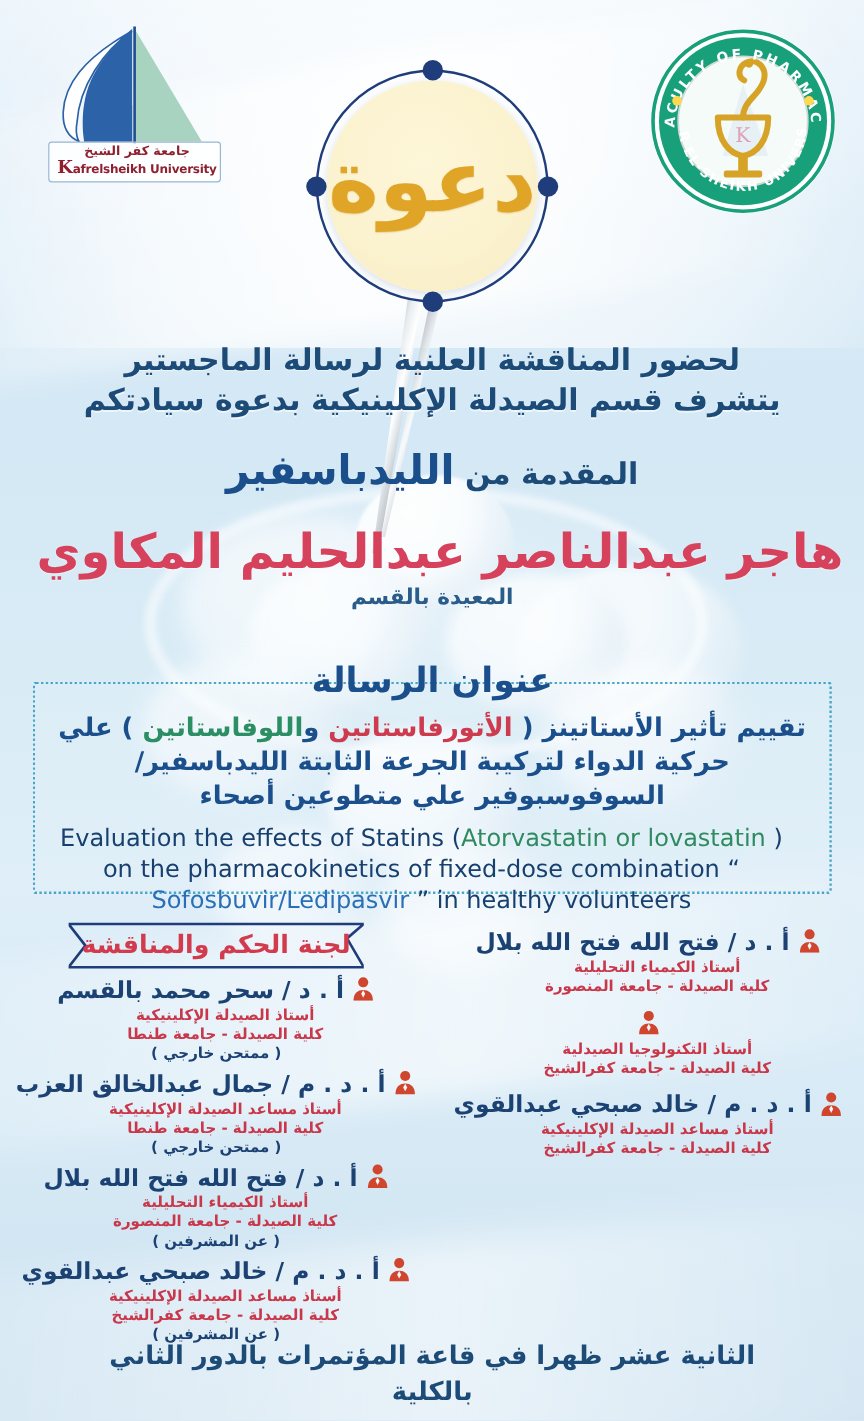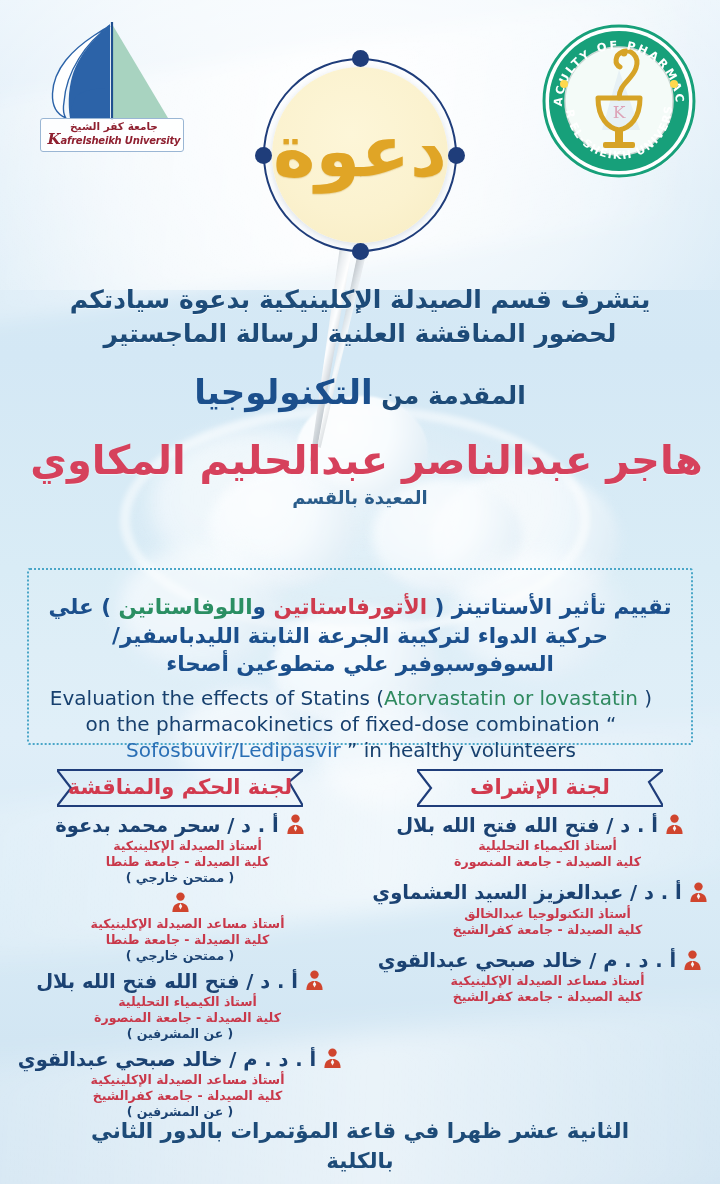--- a/index.html
+++ b/index.html
@@ -129,21 +129,20 @@
     font-weight: bold;
     direction: rtl;
   }
   .uni-en {
     font-size: 10px;
     color: #8f2030;
     font-weight: bold;
     direction: ltr;
     letter-spacing: -.2px;
     white-space: nowrap;
-    font-style: italic;
   }
   .uni-en .kglyph { font-size: 15px; font-family: "DejaVu Serif", serif; }
 
   .logo-right {
     position: absolute;
     right: 22px; top: 22px;
     width: 158px; height: 158px;
   }
 
   
@@ -437,51 +436,46 @@
     <div class="med-word">دعوة</div>
     <div class="med-dot n"></div>
     <div class="med-dot s"></div>
     <div class="med-dot e"></div>
     <div class="med-dot w"></div>
   </div>
 
   <div class="content">
 
     <div class="intro">
+      <div>لحضور المناقشة العلنية لرسالة الماجستير</div>
       <div>يتشرف قسم الصيدلة الإكلينيكية بدعوة سيادتكم</div>
-      <div>لحضور المناقشة العلنية لرسالة الماجستير</div>
     </div>
 
     <div class="presented">
       <span>المقدمة من</span>
-      <span class="big">التكنولوجيا</span>
+      <span class="big">الليدباسفير</span>
     </div>
 
     <div class="student-name">هاجر عبدالناصر عبدالحليم المكاوي</div>
     <div class="student-role">المعيدة بالقسم</div>
 
     <div class="thesis-box"></div>
+    <div class="thesis-head">عنوان الرسالة</div>
     <div class="thesis-inner">
       <div class="t-ar">
         <span>تقييم تأثير الأستاتينز ( </span><span class="c-red">الأتورفاستاتين</span><span> و</span><span class="c-green">اللوفاستاتين</span><span> ) علي حركية الدواء لتركيبة الجرعة الثابتة الليدباسفير/السوفوسبوفير علي متطوعين أصحاء</span>
       </div>
       <div class="t-en">
         <span>Evaluation the effects of Statins (</span><span class="c-green">Atorvastatin or lovastatin</span><span> ) on the  pharmacokinetics of fixed-dose combination “ </span><span class="c-blue">Sofosbuvir/Ledipasvir</span><span> ” in healthy volunteers</span>
       </div>
     </div>
 
     <div class="committees">
 
       <div class="col col-right">
-        <div class="ribbon">
-          <svg width="246" height="40" viewBox="0 0 246 40" aria-hidden="true">
-            <path d="M16 2 L230 2 L246 2 L232 14 L246 38 L200 38 L46 38 L0 38 L14 20 L0 2 Z" fill="none" stroke="#1f3d7a" stroke-width="2.2"></path>
-          </svg>
-          <div class="ribbon-label">لجنة الإشراف</div>
-        </div>
 
         <div class="member">
           <div class="m-name-row">
             <span class="person-icon">
               <svg width="19" height="20" viewBox="0 0 19 20" aria-hidden="true">
                 <circle cx="9.5" cy="4.6" r="4.2" fill="#d0452e"></circle>
                 <path d="M1.4 20 C1.4 13.6 5 11 9.5 11 C14 11 17.6 13.6 17.6 20 Z" fill="#d0452e"></path>
                 <path d="M9.5 11.2 L11.2 14.2 L9.5 17.4 L7.8 14.2 Z" fill="#f4f4f4"></path>
               </svg>
             </span>
@@ -493,23 +487,22 @@
 
         <div class="member">
           <div class="m-name-row">
             <span class="person-icon">
               <svg width="19" height="20" viewBox="0 0 19 20" aria-hidden="true">
                 <circle cx="9.5" cy="4.6" r="4.2" fill="#d0452e"></circle>
                 <path d="M1.4 20 C1.4 13.6 5 11 9.5 11 C14 11 17.6 13.6 17.6 20 Z" fill="#d0452e"></path>
                 <path d="M9.5 11.2 L11.2 14.2 L9.5 17.4 L7.8 14.2 Z" fill="#f4f4f4"></path>
               </svg>
             </span>
-            <span class="m-name">أ . د / عبدالعزيز السيد العشماوي</span>
           </div>
-          <div class="m-line">أستاذ التكنولوجيا عبدالخالق</div>
+          <div class="m-line">أستاذ التكنولوجيا الصيدلية</div>
           <div class="m-line">كلية الصيدلة - جامعة كفرالشيخ</div>
         </div>
 
         <div class="member">
           <div class="m-name-row">
             <span class="person-icon">
               <svg width="19" height="20" viewBox="0 0 19 20" aria-hidden="true">
                 <circle cx="9.5" cy="4.6" r="4.2" fill="#d0452e"></circle>
                 <path d="M1.4 20 C1.4 13.6 5 11 9.5 11 C14 11 17.6 13.6 17.6 20 Z" fill="#d0452e"></path>
                 <path d="M9.5 11.2 L11.2 14.2 L9.5 17.4 L7.8 14.2 Z" fill="#f4f4f4"></path>
@@ -532,36 +525,37 @@
 
         <div class="member">
           <div class="m-name-row">
             <span class="person-icon">
               <svg width="19" height="20" viewBox="0 0 19 20" aria-hidden="true">
                 <circle cx="9.5" cy="4.6" r="4.2" fill="#d0452e"></circle>
                 <path d="M1.4 20 C1.4 13.6 5 11 9.5 11 C14 11 17.6 13.6 17.6 20 Z" fill="#d0452e"></path>
                 <path d="M9.5 11.2 L11.2 14.2 L9.5 17.4 L7.8 14.2 Z" fill="#f4f4f4"></path>
               </svg>
             </span>
-            <span class="m-name">أ . د / سحر محمد بدعوة</span>
+            <span class="m-name">أ . د / سحر محمد بالقسم</span>
           </div>
           <div class="m-line">أستاذ الصيدلة الإكلينيكية</div>
           <div class="m-line">كلية الصيدلة - جامعة طنطا</div>
           <div class="m-note">( ممتحن خارجي )</div>
         </div>
 
         <div class="member">
           <div class="m-name-row">
             <span class="person-icon">
               <svg width="19" height="20" viewBox="0 0 19 20" aria-hidden="true">
                 <circle cx="9.5" cy="4.6" r="4.2" fill="#d0452e"></circle>
                 <path d="M1.4 20 C1.4 13.6 5 11 9.5 11 C14 11 17.6 13.6 17.6 20 Z" fill="#d0452e"></path>
                 <path d="M9.5 11.2 L11.2 14.2 L9.5 17.4 L7.8 14.2 Z" fill="#f4f4f4"></path>
               </svg>
             </span>
+            <span class="m-name">أ . د . م / جمال عبدالخالق العزب</span>
           </div>
           <div class="m-line">أستاذ مساعد الصيدلة الإكلينيكية</div>
           <div class="m-line">كلية الصيدلة - جامعة طنطا</div>
           <div class="m-note">( ممتحن خارجي )</div>
         </div>
 
         <div class="member">
           <div class="m-name-row">
             <span class="person-icon">
               <svg width="19" height="20" viewBox="0 0 19 20" aria-hidden="true">

